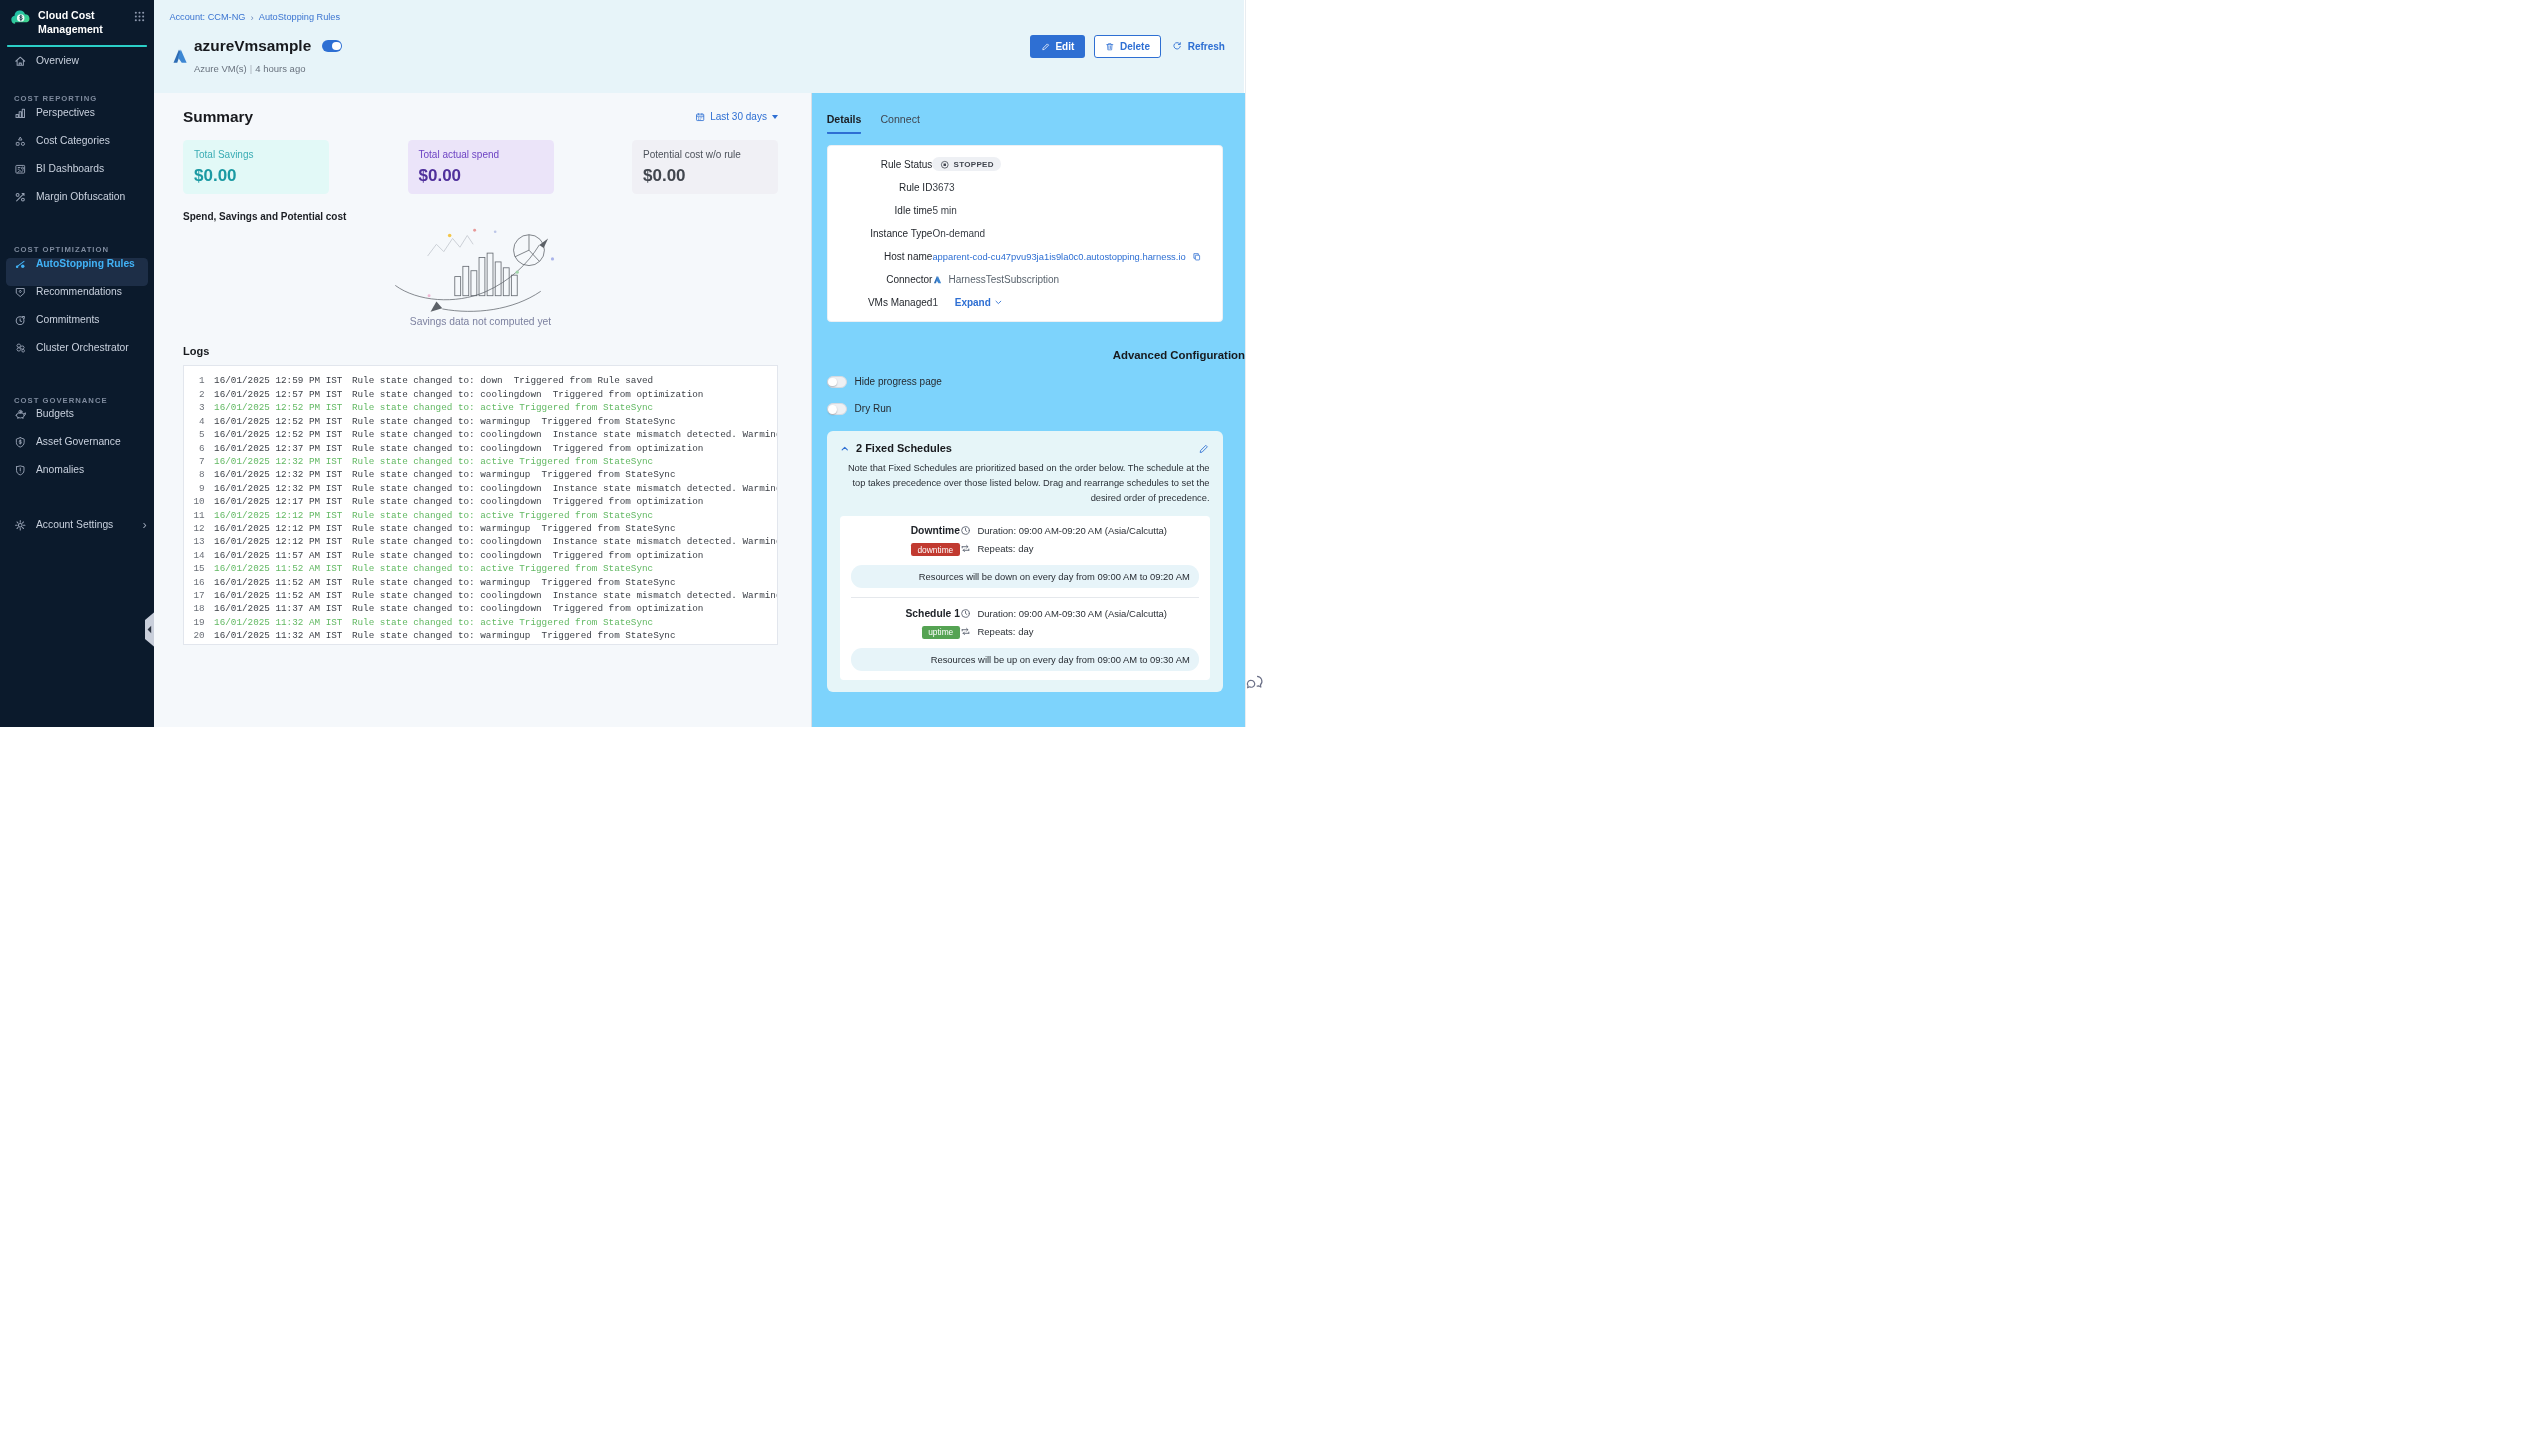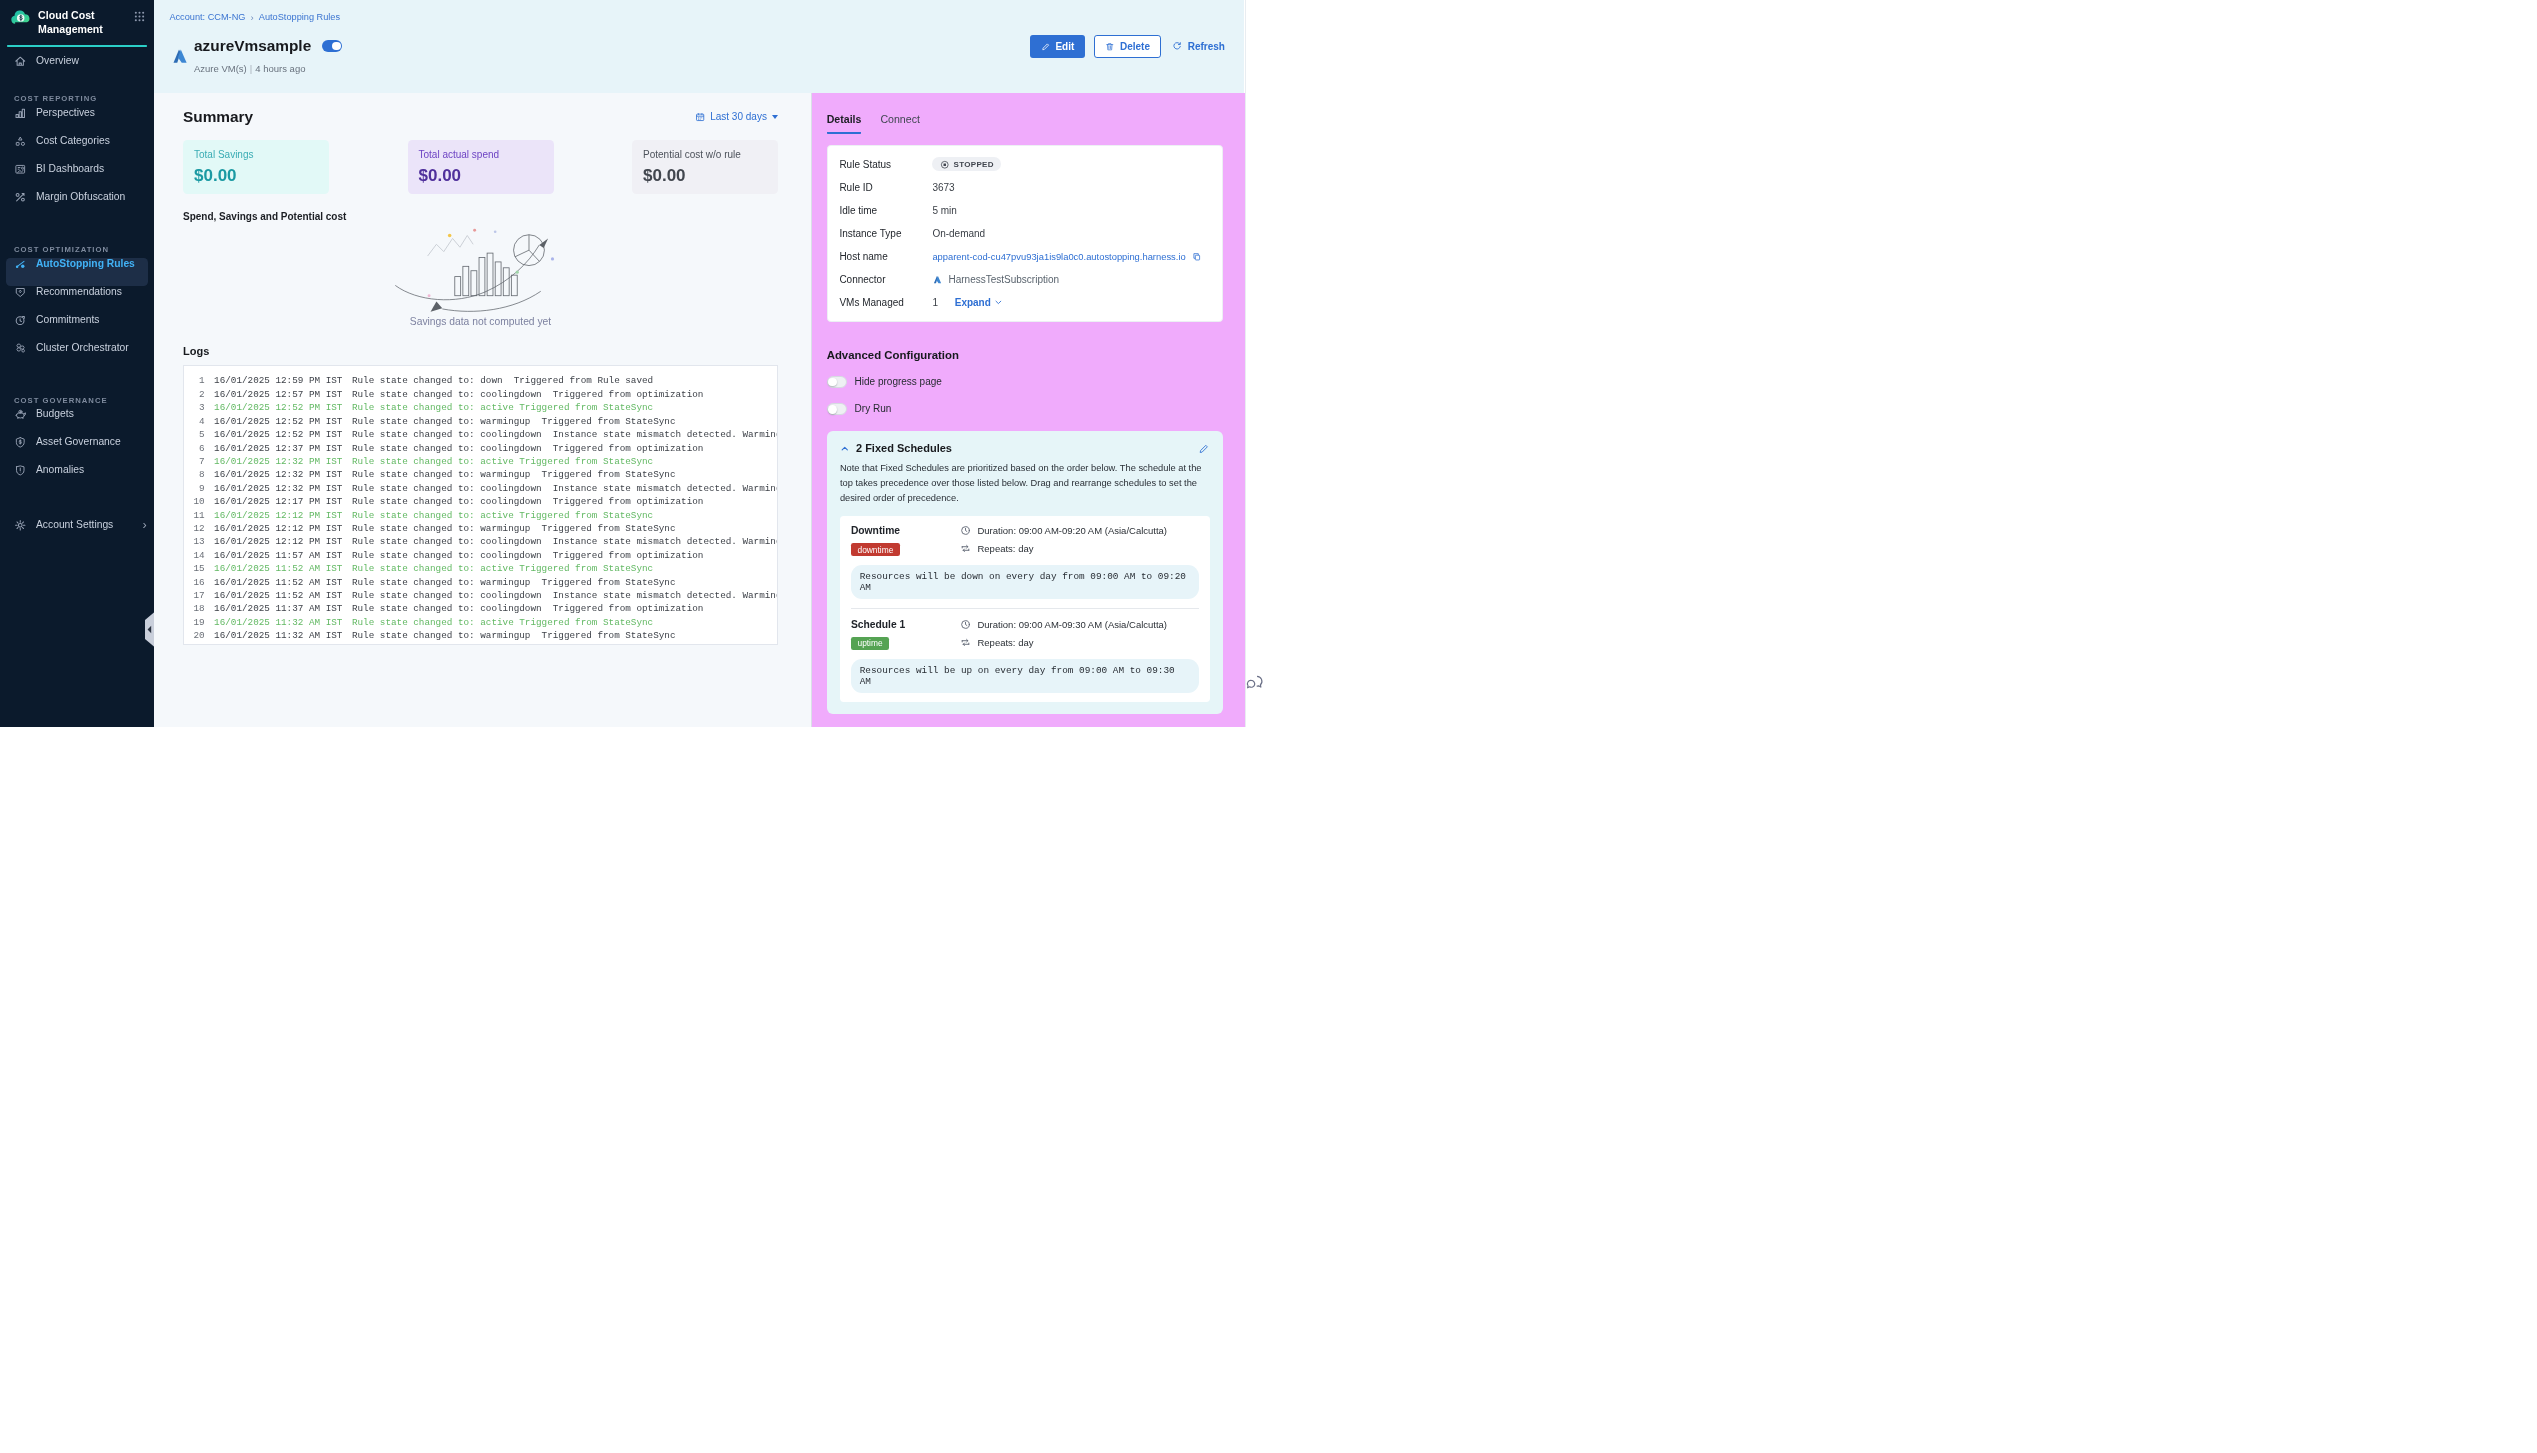--- a/index.html
+++ b/index.html
@@ -62,21 +62,21 @@
   .illus-wrap{display:flex;flex-direction:column;align-items:center;margin-top:2.9px;}
   .empty-msg{font-size:10.3px;color:#7d82a0;margin-top:1.5px;}
   .logs-h{font-size:11px;font-weight:700;color:#17191d;margin-top:17.6px;}
   .logbox{margin-top:8.8px;height:280px;background:#fff;border:0.7px solid #e2e6ed;box-sizing:border-box;padding:8px 0;overflow:hidden;}
   .log-line{display:flex;line-height:13.4px;font-family:"Liberation Mono","DejaVu Sans Mono",monospace;font-size:9.3px;color:#3e4249;}
   .log-line .ln{width:20.6px;text-align:right;margin-right:9.5px;color:#6a6f77;flex:none;}
   .log-line .lt{white-space:pre;flex:none;}
   .log-line .lm{white-space:pre;margin-left:9.5px;}
   .log-line.green .lt,.log-line.green .lm{color:#63b964;}
   
-  .panel{position:absolute;left:811px;top:93px;width:434px;height:634px;border-left:0.7px solid #d9dfe7;background:#f0abfc;box-sizing:border-box;}
+  .panel{position:absolute;left:811px;top:93px;width:434px;height:634px;border-left:0.7px solid #d9dfe7;background:#7dd3fc;box-sizing:border-box;text-align:right;}
   .tabs{display:flex;gap:19px;margin:20px 0 0 14.7px;font-size:10.6px;}
   .tab{cursor:pointer;color:#3f4650;padding-bottom:7.3px;}
   .tab.active{font-weight:700;color:#1b1e23;border-bottom:2.2px solid #2e6fd3;border-radius:0.7px;}
   .dcard{margin:10.3px 0 0 14.7px;width:396px;background:#fff;border:0.7px solid #edf0f4;border-radius:3.7px;padding:7.3px 0;box-sizing:border-box;}
   .drow{display:flex;align-items:center;min-height:23px;padding:0 11.7px;font-size:10px;}
   .dlabel{width:93px;flex:none;color:#24282e;}
   .dvalue{color:#3a3f46;display:flex;align-items:center;gap:5.1px;}
   .badge-stopped{display:inline-flex;align-items:center;gap:4.4px;background:#eef0f4;border-radius:7.3px;padding:2.2px 7.3px;font-size:8px;font-weight:700;letter-spacing:0.3px;color:#40454e;}
   .hostlink{color:#2e6fd3;font-size:9.4px;cursor:pointer;}
   .copy-ico{cursor:pointer;margin-left:1.5px;}
@@ -90,21 +90,21 @@
   .sched-edit{margin-left:auto;cursor:pointer;}
   .sched-note{font-size:9.3px;line-height:1.62;color:#2a2f36;margin-top:6.6px;}
   .sched-inner{background:#fff;border-radius:3.7px;margin-top:9.5px;padding:9.5px 11px;}
   .sched-block{display:grid;grid-template-columns:109px 1fr;cursor:grab;}
   .sname{font-size:10.3px;font-weight:700;color:#20242a;}
   .tag{display:inline-block;border-radius:2.2px;padding:1.8px 6.6px;font-size:8.4px;color:#fff;margin-top:6.6px;}
   .tag.downtime{background:#c13a30;}
   .tag.uptime{background:#55a353;}
   .srow{display:flex;align-items:center;gap:6.6px;font-size:9.5px;color:#2b3036;}
   .srow + .srow{margin-top:6.6px;}
-  .sdesc{margin-top:8.8px;background:#e7f4f9;padding:5.9px 8.8px;font-size:9.4px;color:#272c33;border-radius:11px;font-family:Liberation Mono, monospace;}
+  .sdesc{margin-top:8.8px;background:#e7f4f9;padding:5.9px 8.8px;font-size:9.4px;color:#272c33;border-radius:11px;}
   .sdivider{border-top:0.7px solid #e5e8ec;margin:9.5px 0;}
   
   .right-strip{position:absolute;left:1245px;top:0;width:24px;height:727px;background:#fff;border-left:0.7px solid #e9edf1;}
   .chat-fab{position:absolute;right:5.1px;top:673px;color:#6b7087;cursor:pointer;}
 </style>
 </head>
 <body>
 
 <div class="sidebar">
   <div class="logo-row">

